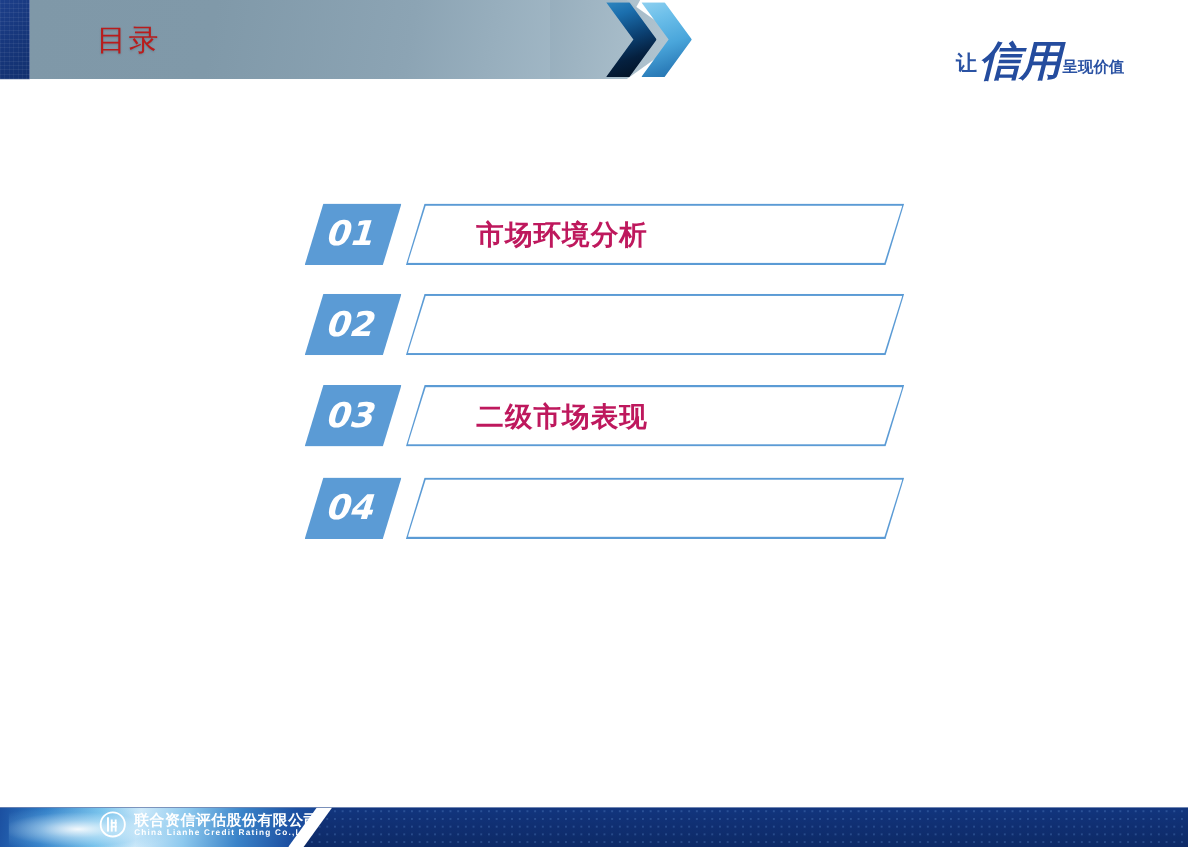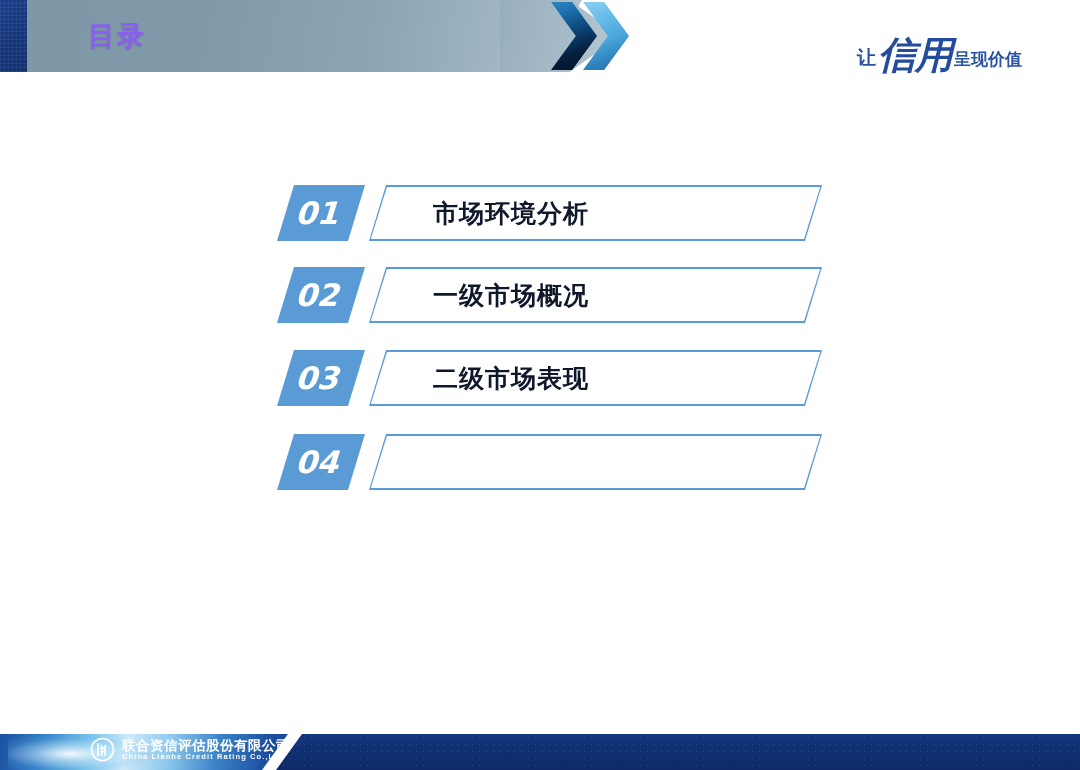--- a/index.html
+++ b/index.html
@@ -53,22 +53,22 @@
     width: 120px;
     height: 72px;
     background: linear-gradient(100deg, #97aebd 0%, #a6bbc8 55%, #b7c9d4 100%);
     clip-path: polygon(0 0, 58% 0, 100% 50%, 58% 100%, 0 100%);
   }
   .header-title {
     position: absolute;
     left: 88px;
     top: 18px;
     font-size: 27px;
-    font-weight: bold;
-    color: #8b5cf6;
+    font-weight: normal;
+    color: #b91c1c;
     letter-spacing: 2px;
     line-height: 36px;
     text-shadow: 0 1px 2px rgba(0,0,0,0.18);
   }
   .chev {
     position: absolute;
     top: 2px;
     width: 46px;
     height: 68px;
   }
@@ -106,21 +106,21 @@
     font-weight: bold;
     font-style: italic;
     line-height: 1;
     letter-spacing: -1px;
     margin: 16px 2px;
     position: relative;
     top: 3px;
     color: #244c9e;
   }
   .slogan-post {
-    font-size: 17px;
+    font-size: 14px;
     font-weight: bold;
     line-height: 1;
     letter-spacing: 0px;
   }
 
   
   .toc {
     position: absolute;
     left: 0;
     top: 0;
@@ -179,21 +179,21 @@
   }
   .toc-label {
     position: absolute;
     left: 64px;
     top: 0;
     height: 56px;
     display: flex;
     align-items: center;
     font-size: 25px;
     font-weight: bold;
-    color: #0f172a;
+    color: #be185d;
     letter-spacing: 1px;
   }
 
   
   .footer {
     position: absolute;
     left: 0;
     bottom: 0;
     width: 1080px;
     height: 42px;
@@ -302,21 +302,20 @@
     </div>
   </div>
 
   <div class="toc-row" style="top:267px;">
     <div class="toc-badge">
       <span class="toc-badge-num">02</span>
     </div>
     <div class="toc-panel">
       <div class="toc-panel-outer"></div>
       <div class="toc-panel-inner"></div>
-      <div class="toc-label">一级市场概况</div>
     </div>
   </div>
 
   <div class="toc-row" style="top:350px;">
     <div class="toc-badge">
       <span class="toc-badge-num">03</span>
     </div>
     <div class="toc-panel">
       <div class="toc-panel-outer"></div>
       <div class="toc-panel-inner"></div>

